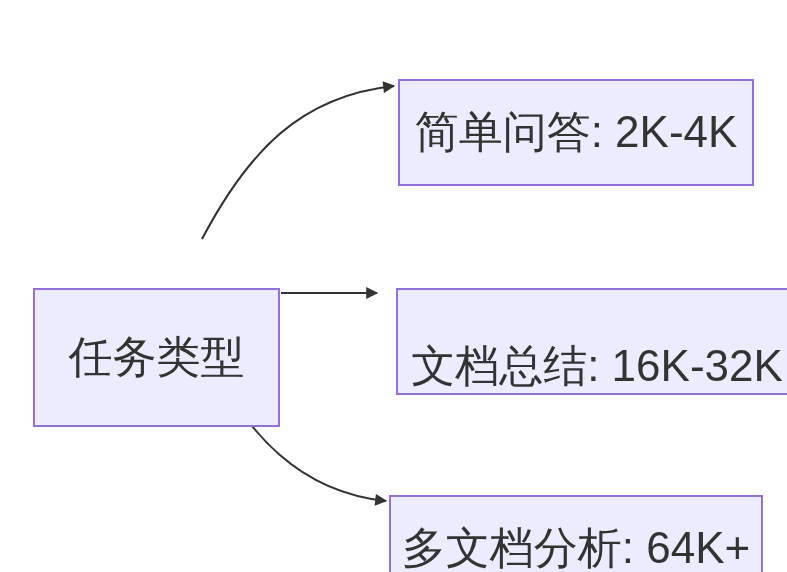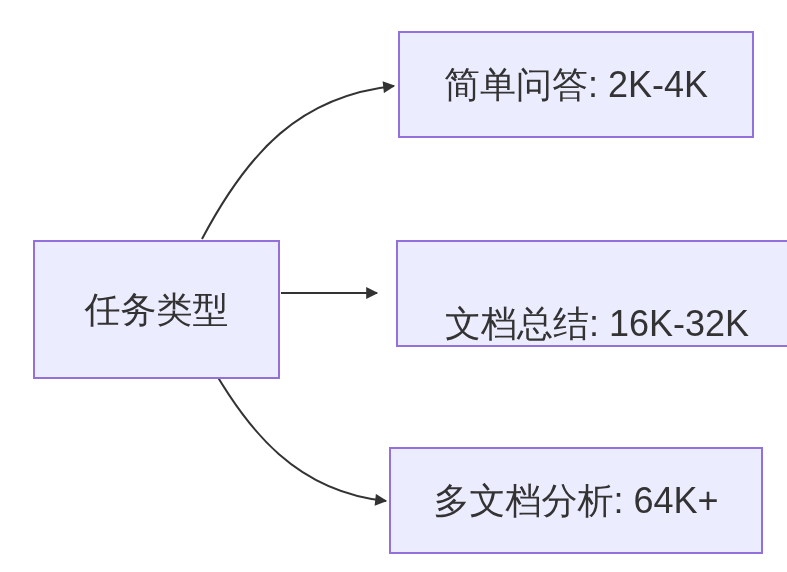--- a/index.html
+++ b/index.html
@@ -33,24 +33,25 @@
   }
   #arrowhead path { fill: var(--arrow-color); stroke: none; }
   .node {
     position: absolute;
     background: var(--node-fill);
     border: 2px solid var(--node-border);
     display: flex;
     align-items: center;
     justify-content: center;
     color: var(--text-color);
-    font-size: 36px;
+    font-size: 44px;
     line-height: 1.2;
     white-space: nowrap;
     text-align: center;
+    margin-top: 48px;
   }
   .node-root   { left: 33px;  top: 240px; width: 247px; height: 139px; }
   .node-top    { left: 398px; top: 31px;  width: 356px; height: 107px; }
   .node-middle { left: 396px; top: 240px; width: 402px; height: 107px; align-items: flex-end; }
   .node-bottom { left: 389px; top: 447px; width: 374px; height: 107px; }
 </style>
 </head>
 <body>
 
 <div class="canvas">

